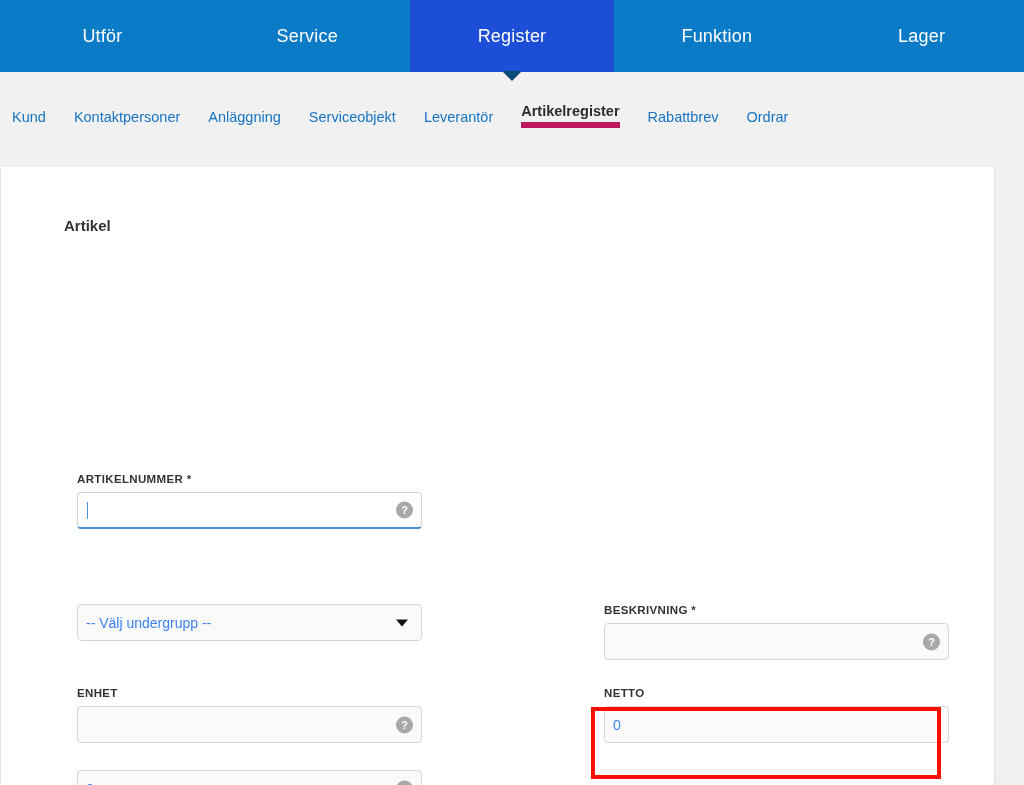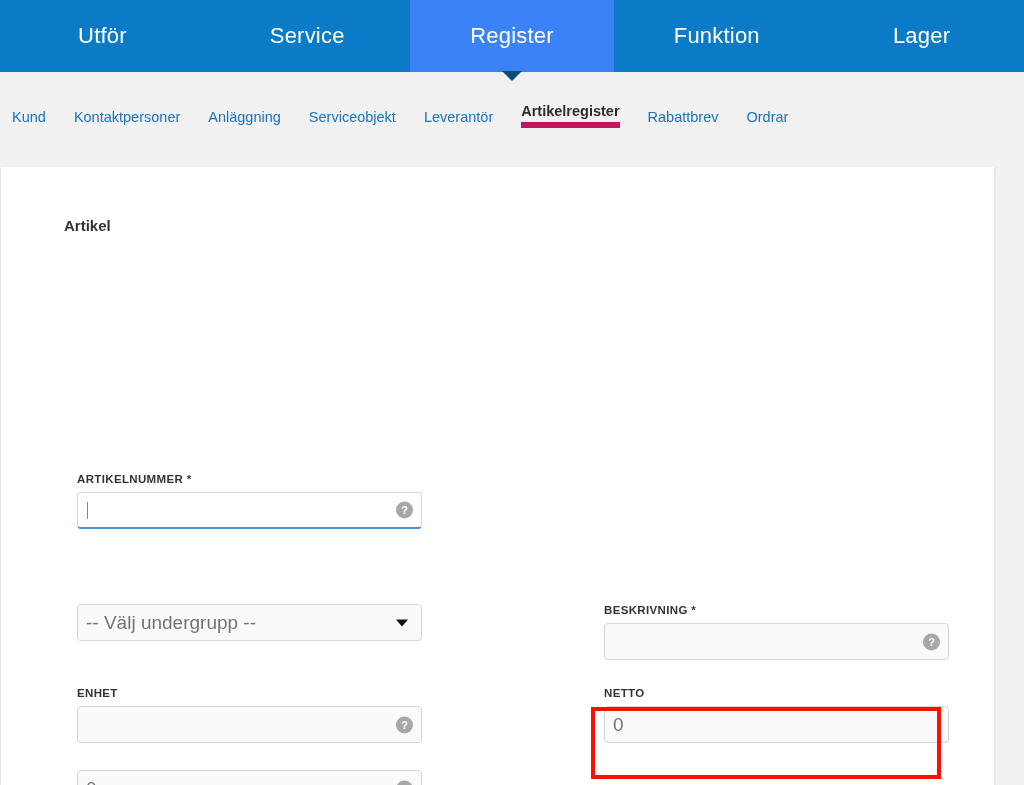--- a/index.html
+++ b/index.html
@@ -23,29 +23,29 @@
     height: 72px;
     background: #0b7bc8;
     width: 1024px;
   }
   .topnav-item {
     flex: 1 1 0;
     display: flex;
     align-items: center;
     justify-content: center;
     color: #ffffff;
-    font-size: 22px;
+    font-size: 18px;
     letter-spacing: 0.2px;
     cursor: pointer;
     user-select: none;
     position: relative;
     text-align: center;
   }
   .topnav-item.active {
-    background: #3b82f6;
+    background: #1d4ed8;
   }
   .topnav-arrow {
     position: absolute;
     left: 50%;
     bottom: -9px;
     transform: translateX(-50%);
     width: 0;
     height: 0;
     border-left: 10px solid transparent;
     border-right: 10px solid transparent;
@@ -122,22 +122,22 @@
     display: flex;
     align-items: center;
     padding: 0 8px;
   }
   .control.focused {
     background: #ffffff;
     border-color: #d6d6d6;
     border-bottom: 2px solid #4a90d9;
   }
   .control .value {
-    font-size: 19px;
-    color: #737373;
+    font-size: 14px;
+    color: #3b82f6;
     white-space: nowrap;
     overflow: hidden;
   }
   .control .caret {
     display: inline-block;
     width: 1px;
     height: 17px;
     background: #4a90d9;
     margin-left: 1px;
   }

